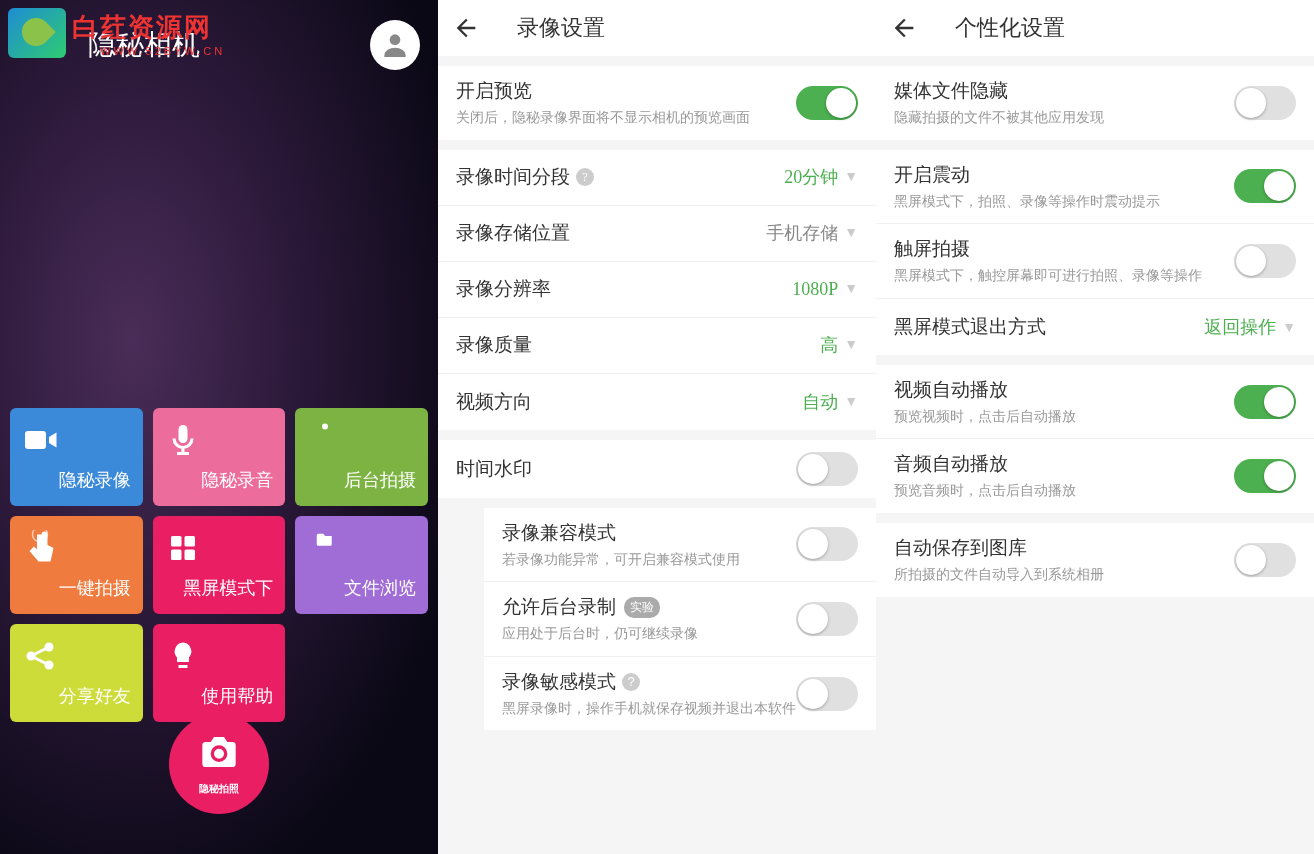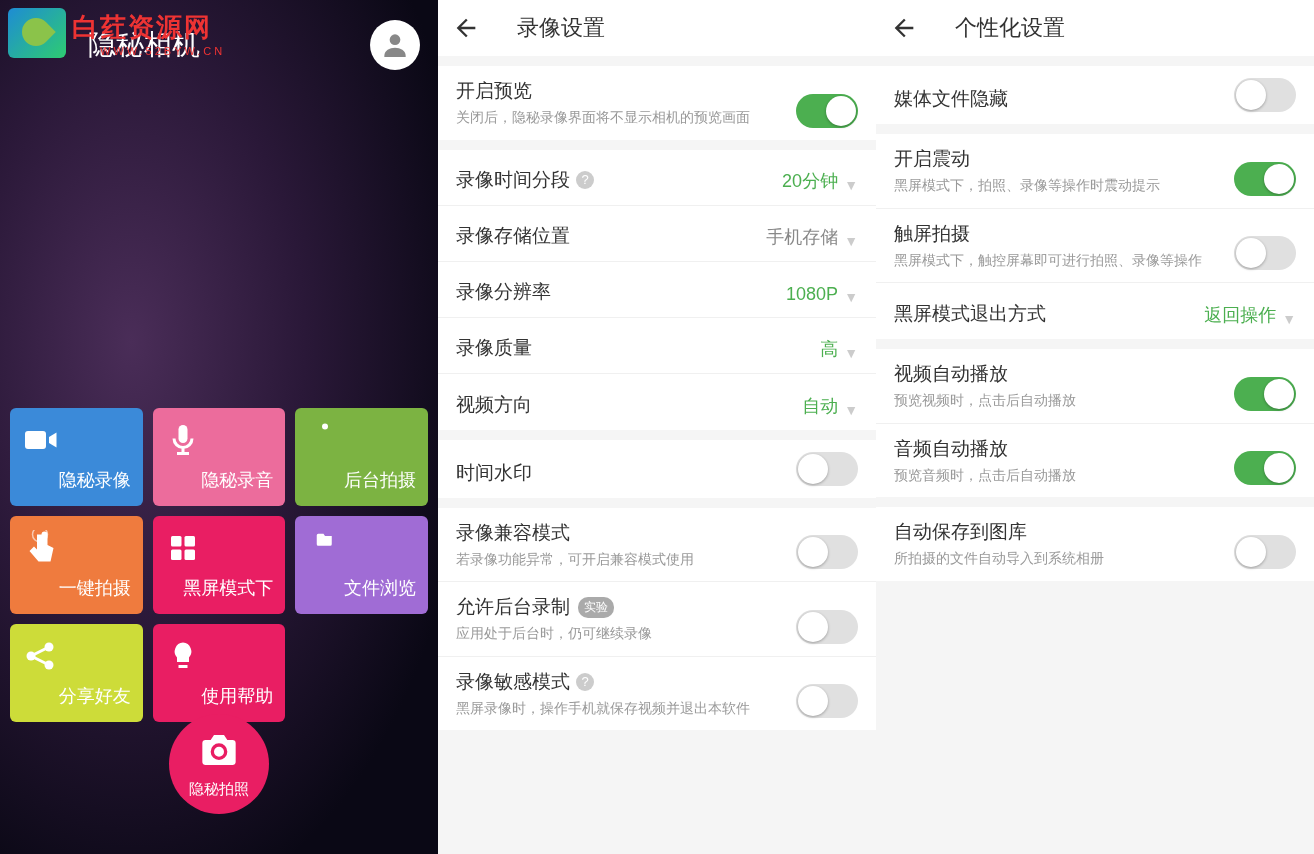--- a/index.html
+++ b/index.html
@@ -20,28 +20,28 @@
 .p1-header { position: absolute; top: 20px; left: 0; right: 0; display: flex; justify-content: space-between; align-items: center; padding: 0 18px; }
 .p1-title { color: #fff; font-size: 28px; margin-left: 70px; }
 .profile-btn { width: 50px; height: 50px; border-radius: 50%; background: #fff; display: flex; align-items: center; justify-content: center; }
 .profile-btn svg { width: 32px; height: 32px; fill: #888; }
 .grid { position: absolute; bottom: 132px; left: 10px; right: 10px; display: grid; grid-template-columns: repeat(3, 1fr); gap: 10px; }
 .tile { height: 98px; border-radius: 6px; display: flex; flex-direction: column; align-items: flex-start; justify-content: space-between; padding: 14px 12px; color: #fff; cursor: pointer; }
 .tile .icon { width: 36px; height: 36px; }
 .tile .label { align-self: flex-end; font-size: 18px; }
 .capture-btn { position: absolute; bottom: 40px; left: 50%; transform: translateX(-50%); width: 100px; height: 100px; border-radius: 50%; background: #e91e63; display: flex; flex-direction: column; align-items: center; justify-content: center; color: #fff; cursor: pointer; }
 .capture-btn svg { width: 40px; height: 40px; fill: #fff; }
-.capture-btn span { font-size: 15px; margin-top: 10px; }
+.capture-btn span { font-size: 10px; margin-top: 10px; font-weight: bold; }
 
 
 .header { display: flex; align-items: center; height: 56px; background: #fff; color: #333; font-size: 22px; padding: 0 14px; gap: 9px; }
 .back { width: 28px; height: 28px; margin-right: 28px; cursor: pointer; }
 .back svg { width: 100%; height: 100%; fill: #333; }
 .setting-group { background: #fff; margin-top: 10px; }
-.setting-row { min-height: 56px; display: flex; align-items: flex-end; padding: 12px 18px; border-bottom: 1px solid #f0f0f0; }
+.setting-row { min-height: 56px; display: flex; align-items: center; padding: 12px 18px; border-bottom: 1px solid #f0f0f0; }
 .setting-row:last-child { border-bottom: none; }
 .row-left { flex: 1; }
 .row-title { font-size: 19px; color: #333; display: flex; align-items: center; }
 .row-desc { font-size: 14px; color: #999; margin-top: 4px; line-height: 1.4; }
 .row-value { font-size: 18px; color: #4caf50; margin-right: 6px; }
 .row-value.gray { color: #888; }
 .chevron { font-size: 14px; color: #ccc; }
 .help-icon { width: 18px; height: 18px; border-radius: 50%; background: #ccc; color: #fff; font-size: 13px; display: inline-flex; align-items: center; justify-content: center; margin-left: 6px; }
 .badge { background: #aaa; color: #fff; font-size: 12px; padding: 2px 6px; border-radius: 10px; margin-left: 8px; }
 .toggle { width: 62px; height: 34px; border-radius: 17px; position: relative; cursor: pointer; }
@@ -150,21 +150,21 @@
     </div>
     <div class="setting-group" id="p2rows">
         <div class="setting-row">
           <div class="row-left">
             <div class="row-title">开启预览</div>
             <div class="row-desc">关闭后，隐秘录像界面将不显示相机的预览画面</div>
           </div>
           <div class="toggle on"></div>
         </div>
       </div>
-  <div class="setting-group" style="margin-top: 10px;">
+  <div class="setting-group" style="margin-top: 10px; font-family: Liberation Serif, serif;">
         <div class="setting-row">
           <div class="row-left">
             <div class="row-title">录像时间分段<span class="help-icon">?</span></div>
           </div>
           <span class="row-value">20分钟</span>
           <span class="chevron">▼</span>
         </div>
         <div class="setting-row">
           <div class="row-left">
             <div class="row-title">录像存储位置</div>
@@ -195,21 +195,21 @@
         </div>
       </div>
       <div class="setting-group" style="margin-top: 10px;">
         <div class="setting-row">
           <div class="row-left">
             <div class="row-title">时间水印</div>
           </div>
           <div class="toggle off"></div>
         </div>
       </div>
-      <div class="setting-group" style="margin-top: 10px;">
+      <div class="setting-group" style="margin-top: 10px; margin-left: 46px;">
         <div class="setting-row">
           <div class="row-left">
             <div class="row-title">录像兼容模式</div>
             <div class="row-desc">若录像功能异常，可开启兼容模式使用</div>
           </div>
           <div class="toggle off"></div>
         </div>
         <div class="setting-row">
           <div class="row-left">
             <div class="row-title">允许后台录制<span class="badge">实验</span></div>
@@ -232,20 +232,21 @@
       <div class="back"><svg viewBox="0 0 24 24">
             <path d="M20 11H7.8l5.6-5.6L12 4l-8 8 8 8 1.4-1.4L7.8 13H20z"></path>
           </svg></div>
       <span>个性化设置</span>
     </div>
     <div id="p3groups">
         <div class="setting-group">
           <div class="setting-row">
             <div class="row-left">
               <div class="row-title">媒体文件隐藏</div>
+              <div class="row-desc">隐藏拍摄的文件不被其他应用发现</div>
             </div>
             <div class="toggle off"></div>
           </div>
         </div>
         <div class="setting-group">
           <div class="setting-row">
             <div class="row-left">
               <div class="row-title">开启震动</div>
               <div class="row-desc">黑屏模式下，拍照、录像等操作时震动提示</div>
             </div>

